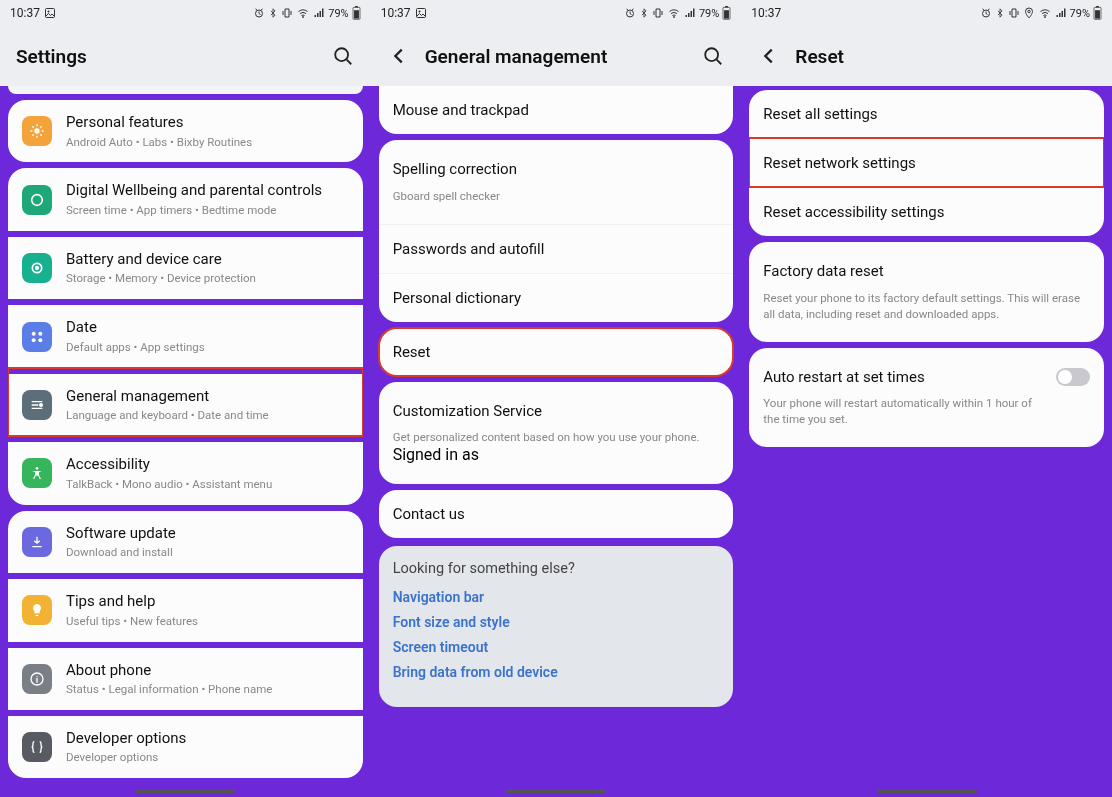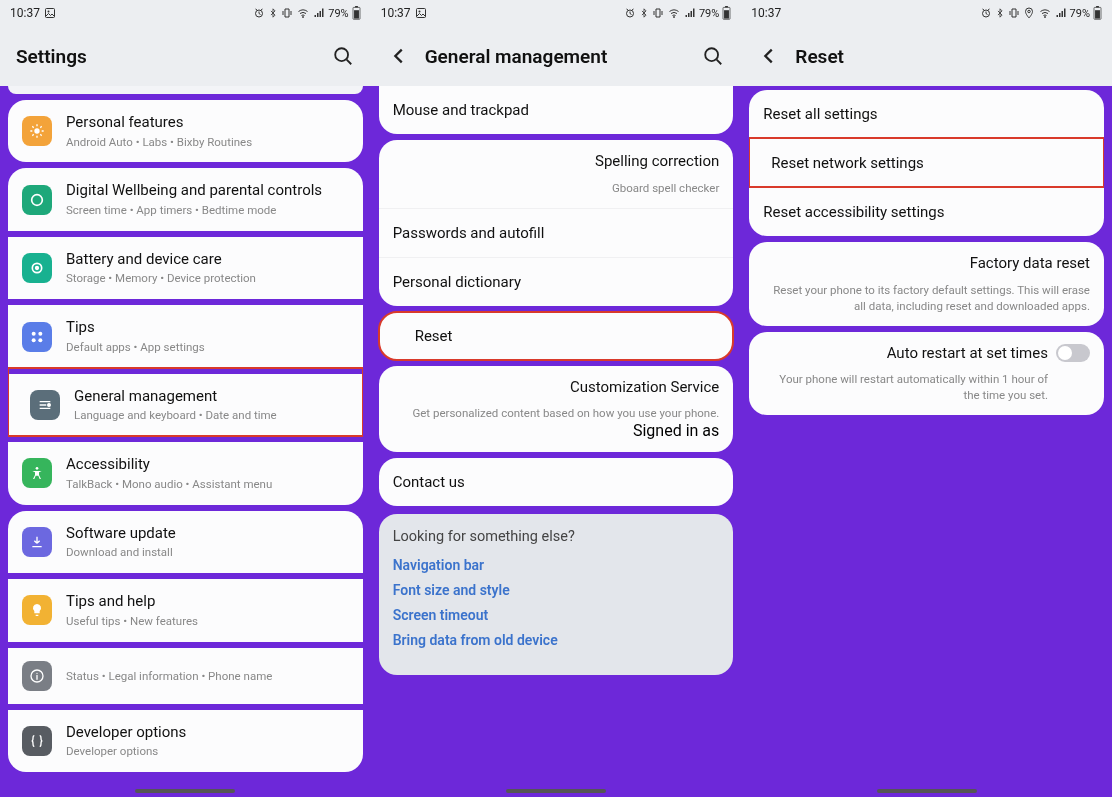--- a/index.html
+++ b/index.html
@@ -94,30 +94,28 @@
     padding: 15px 14px;
     font-size: 15px;
     color: #111;
     cursor:pointer;
   }
   .simple-row + .simple-row,
   .simple-row + .sub-row,
   .sub-row + .simple-row,
   .sub-row + .sub-row { border-top: 1px solid #f0f0f2;}
   .sub-row {
-    padding: 12px 14px;
+    padding: 20px 14px;
     cursor:pointer;
-    text-align:right;
   }
   .sub-row .title-txt { font-size:15px; color:#111; line-height:1.3;}
   .sub-row .sub-txt { font-size:11.5px; color:#888; margin-top:8px; line-height:1.4;}
   .highlight {
     outline: 2px solid #d93a2b;
     outline-offset: -1px;
-    padding-left: 22px;
   }
   .bottom-card {
     background: #e3e6eb;
     border-radius: 18px;
     margin: 8px 2px;
     padding: 14px 14px 18px 14px;
   }
   .bottom-card .heading { font-size:14.5px; color:#444; margin-bottom:12px;}
   .bottom-card .link {
     display:block;
@@ -250,21 +248,21 @@
       <div class="row">
         <div class="iconwrap bg-blue">
           <svg width="16" height="16" viewBox="0 0 24 24" fill="#fff">
               <circle cx="7" cy="7" r="3"></circle>
               <circle cx="17" cy="7" r="3"></circle>
               <circle cx="7" cy="17" r="3"></circle>
               <circle cx="17" cy="17" r="3"></circle>
             </svg>
         </div>
         <div class="texts">
-          <div class="title-txt">Tips</div>
+          <div class="title-txt">Date</div>
           <div class="sub-txt">Default apps  •  App settings</div>
         </div>
       </div>
       <div class="row highlight">
         <div class="iconwrap bg-slate">
           <svg width="16" height="16" viewBox="0 0 24 24" fill="none" stroke="#fff" stroke-width="2">
               <path d="M4 7h16M4 12h10M4 17h16"></path>
               <circle cx="18" cy="12" r="2" fill="#fff"></circle>
             </svg>
         </div>
@@ -311,20 +309,21 @@
         </div>
       </div>
       <div class="row">
         <div class="iconwrap bg-grey">
           <svg width="16" height="16" viewBox="0 0 24 24" fill="none" stroke="#fff" stroke-width="2">
               <circle cx="12" cy="12" r="9"></circle>
               <path d="M12 8h.01M12 11v6" stroke-linecap="round"></path>
             </svg>
         </div>
         <div class="texts">
+          <div class="title-txt">About phone</div>
           <div class="sub-txt">Status  •  Legal information  •  Phone name</div>
         </div>
       </div>
       <div class="row">
         <div class="iconwrap bg-darkgrey">
           <svg width="16" height="16" viewBox="0 0 24 24" fill="none" stroke="#fff" stroke-width="2">
               <path d="M8 4c-2 0-2 2-2 4s0 4-2 4c2 0 2 2 2 4s0 4 2 4M16 4c2 0 2 2 2 4s0 4 2 4c-2 0-2 2-2 4s0 4-2 4"></path>
             </svg>
         </div>
         <div class="texts">

